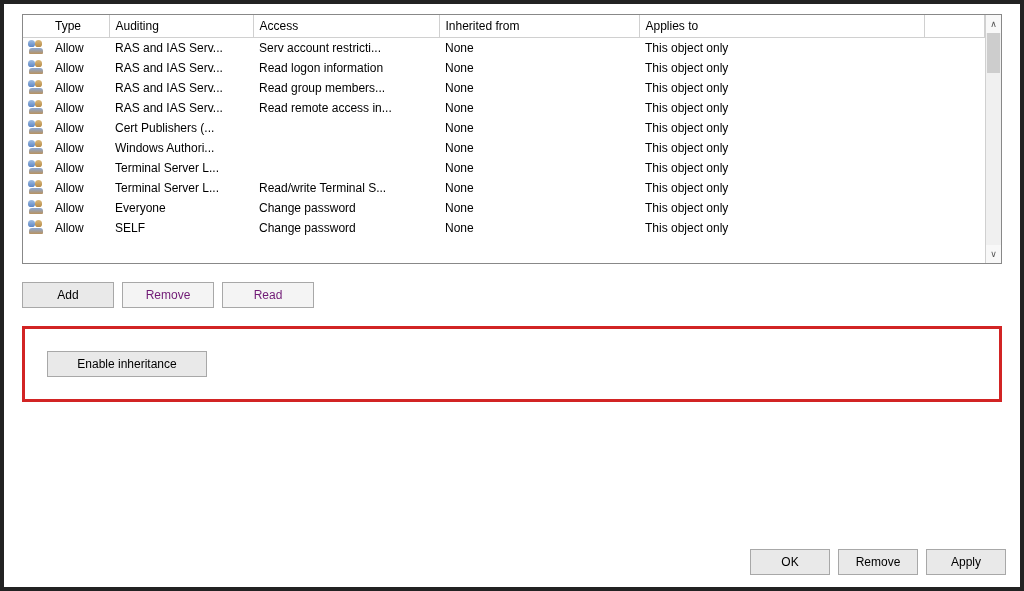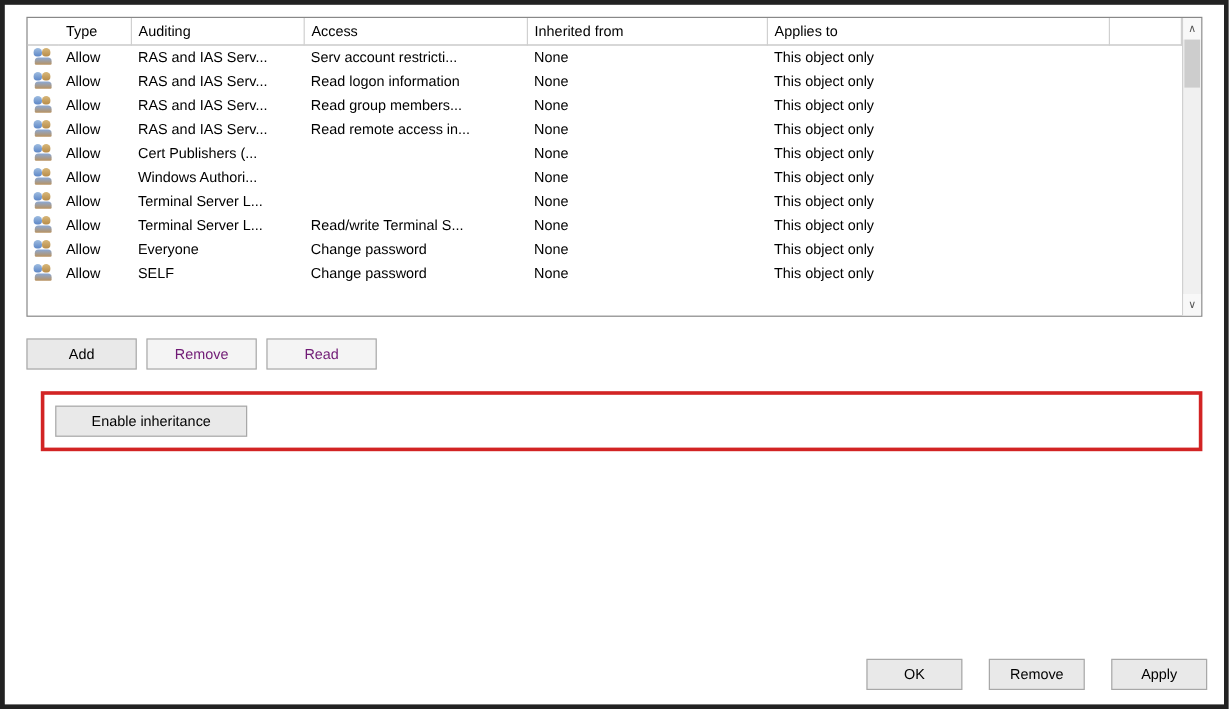--- a/index.html
+++ b/index.html
@@ -152,33 +152,32 @@
   }
   .btn.disabled {
     color:#701a75;
     background:#f4f4f4;
     cursor:default;
   }
   .spacer { flex:1; }
   .highlight-box {
     display:inline-block;
     border: 3px solid #d22424;
-    padding: 9px;
+    padding: 22px;
     margin-top: 18px;
-    margin-left: 12px;
   }
   .highlight-box .btn { min-width: 160px; }
   .dialog-buttons {
     display:flex;
     justify-content:flex-end;
     gap:8px;
     padding: 10px 14px 12px 14px;
     border-top: 0;
   }
-  .dialog-buttons .btn { min-width: 80px; margin-left: 14px; }
+  .dialog-buttons .btn { min-width: 80px; }
 </style>
 </head>
 <body>
 
 <div class="window">
   <div class="content-area">
 
 
 
     <div class="table-wrap">

